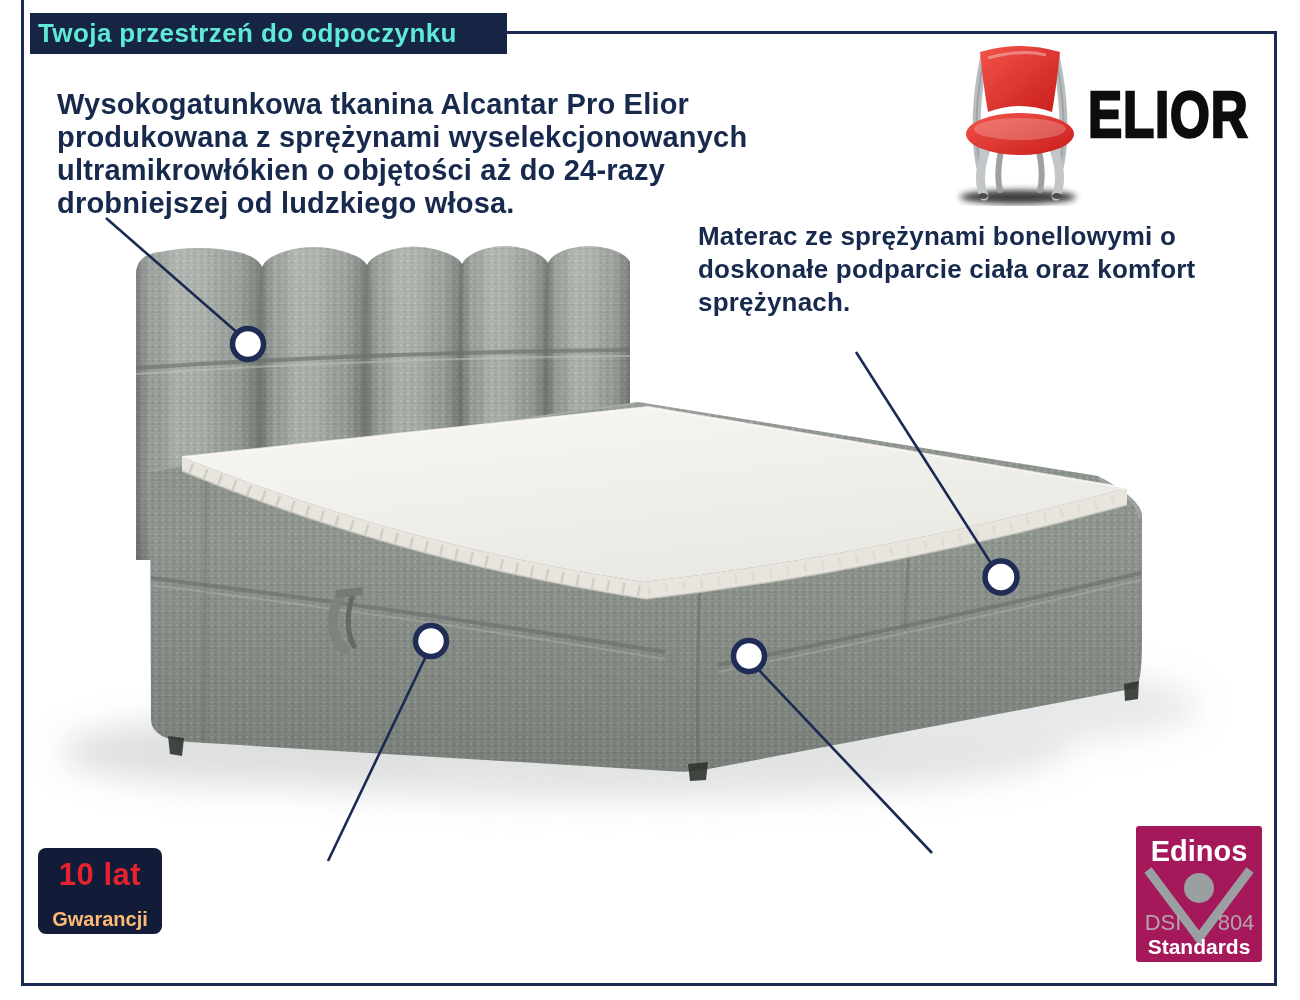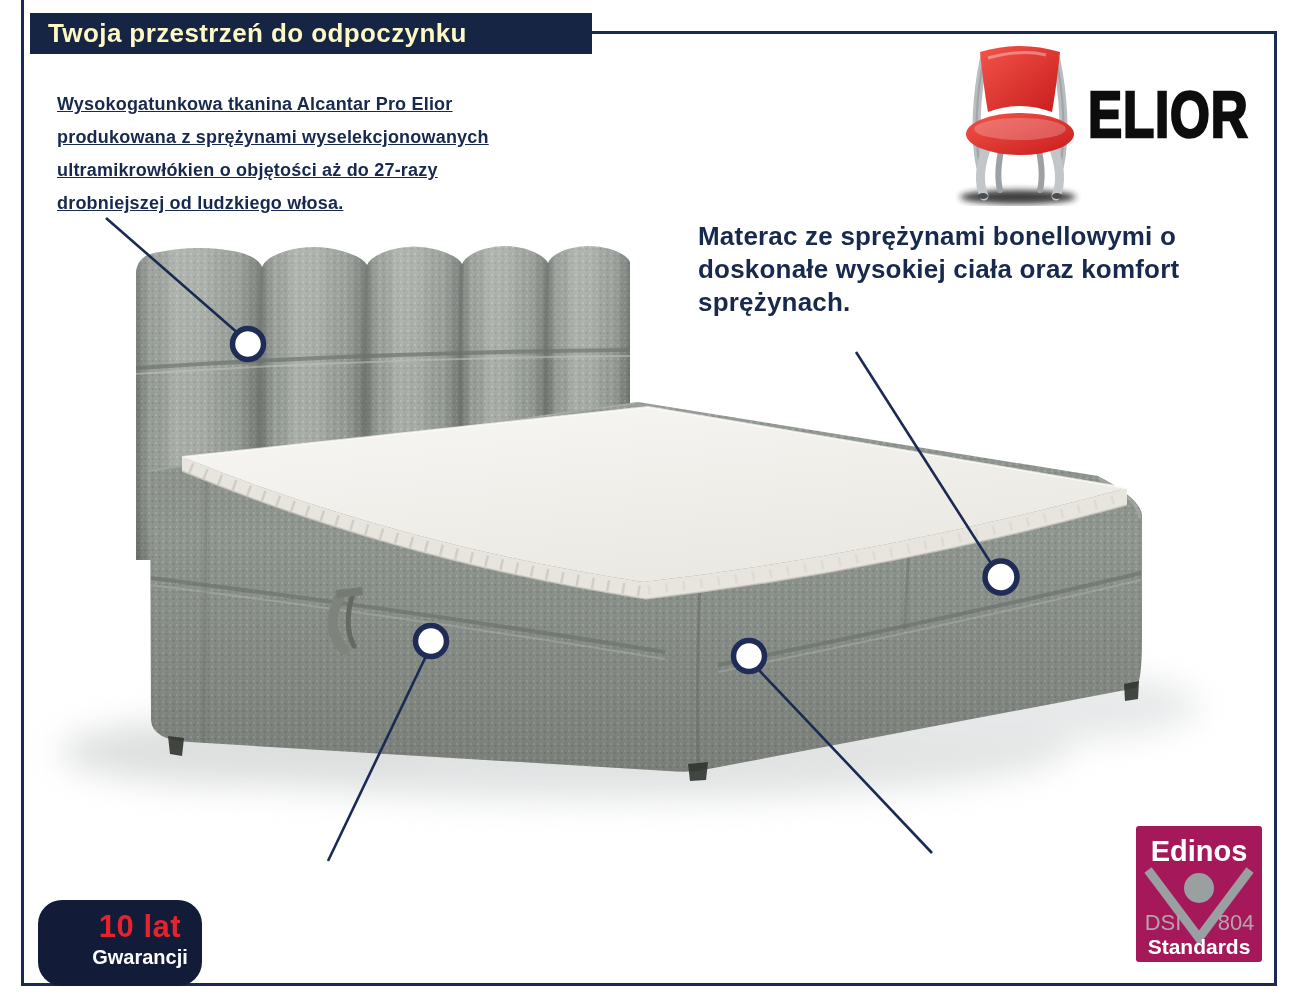--- a/index.html
+++ b/index.html
@@ -5,40 +5,40 @@
   html,body{margin:0;padding:0;background:#ffffff;}
   .stage{position:relative;width:1300px;height:1000px;background:#ffffff;overflow:hidden;
          font-family:"Liberation Sans",sans-serif;}
   
   .frame{position:absolute;background:#1b2a52;}
   #frame-left{left:21px;top:0;width:3px;height:986px;}
   #frame-right{left:1274px;top:31px;width:3px;height:953px;}
   #frame-top{left:505px;top:31px;width:772px;height:3px;}
   #frame-bottom{left:21px;top:983px;width:1256px;height:3px;}
   
-  .banner{position:absolute;left:30px;top:13px;width:562px;height:41px;background:#162544;
-          color:#fef9c3;font-size:26px;font-weight:bold;line-height:41px;padding-left:18px;
+  .banner{position:absolute;left:30px;top:13px;width:477px;height:41px;background:#162544;
+          color:#5eead4;font-size:26px;font-weight:bold;line-height:41px;padding-left:8px;
           box-sizing:border-box;letter-spacing:.4px;}
   
   .para{position:absolute;color:#17294c;font-weight:bold;}
   .para div{white-space:nowrap;}
-  #para-fabric{left:57px;top:88px;font-size:18px;line-height:33px;letter-spacing:.2px;text-decoration:underline;}
+  #para-fabric{left:57px;top:88px;font-size:29px;line-height:33px;letter-spacing:.2px;}
   #para-mattress{left:698px;top:220px;font-size:26px;line-height:33px;letter-spacing:.2px;}
   #para-storage{left:165px;top:860px;font-size:27px;line-height:34px;letter-spacing:.5px;}
   #para-opener{left:755px;top:849px;font-size:27px;line-height:34px;letter-spacing:.5px;}
   
   .brand-logo{position:absolute;left:950px;top:46px;width:140px;height:160px;}
   .brand-name{position:absolute;left:1088px;top:78px;font-size:64px;font-weight:bold;
               color:#0d0d0d;-webkit-text-stroke:2.5px #0d0d0d;letter-spacing:1px;
               transform:scaleX(.8);transform-origin:left center;}
   
-  .warranty{position:absolute;left:38px;top:900px;width:124px;height:86px;background:#121b37;
-            border-radius:24px;text-align:center;z-index:5;padding-left:40px;}
+  .warranty{position:absolute;left:38px;top:848px;width:124px;height:86px;background:#121b37;
+            border-radius:8px;text-align:center;z-index:5;}
   .warranty .w-top{color:#e4232f;font-size:31px;font-weight:bold;margin-top:9px;letter-spacing:.5px;}
-  .warranty .w-bottom{color:#ffffff;font-size:20px;font-weight:bold;margin-top:1px;}
+  .warranty .w-bottom{color:#fdba74;font-size:20px;font-weight:bold;margin-top:15px;}
   
   .cert{position:absolute;left:1136px;top:826px;width:126px;height:136px;z-index:5;}
   .bed-svg{position:absolute;left:0;top:0;width:1300px;height:1000px;}
 </style>
 </head>
 <body>
 
 <div class="stage">
 
   <div class="frame" id="frame-left"></div>
@@ -176,27 +176,27 @@
       <circle cx="248" cy="344" r="15.5"></circle>
       <circle cx="1001" cy="577" r="16"></circle>
       <circle cx="431" cy="641" r="15.5"></circle>
       <circle cx="749" cy="656" r="15.5"></circle>
     </g>
   </svg>
 
   <div class="para" id="para-fabric">
     <div>Wysokogatunkowa tkanina Alcantar Pro Elior</div>
     <div>produkowana z sprężynami wyselekcjonowanych</div>
-    <div>ultramikrowłókien o objętości aż do 27-razy</div>
+    <div>ultramikrowłókien o objętości aż do 24-razy</div>
     <div>drobniejszej od ludzkiego włosa.</div>
   </div>
 
   <div class="para" id="para-mattress">
     <div>Materac ze sprężynami bonellowymi o</div>
-    <div>doskonałe wysokiej ciała oraz komfort</div>
+    <div>doskonałe podparcie ciała oraz komfort</div>
     <div>sprężynach.</div>
   </div>
 
   <div class="para" id="para-storage">
   </div>
 
 
   <svg class="brand-logo" viewBox="0 0 140 160" aria-hidden="true">
     <defs>
       <linearGradient id="redGrad" x1="0" y1="0" x2="1" y2="1">

